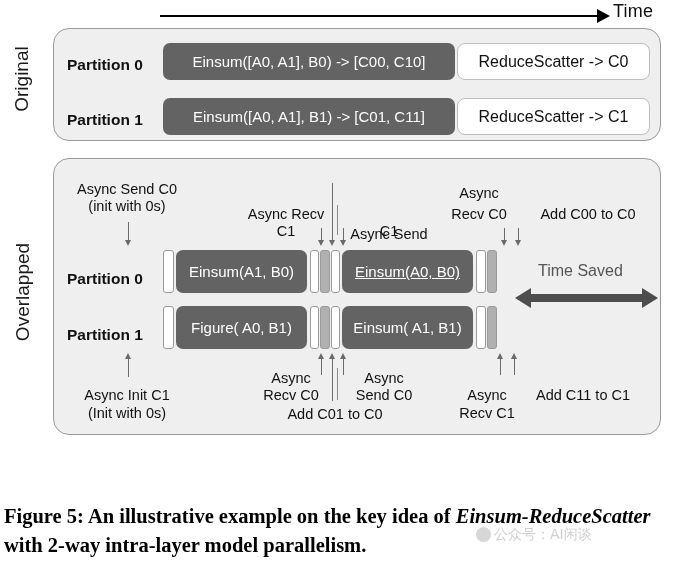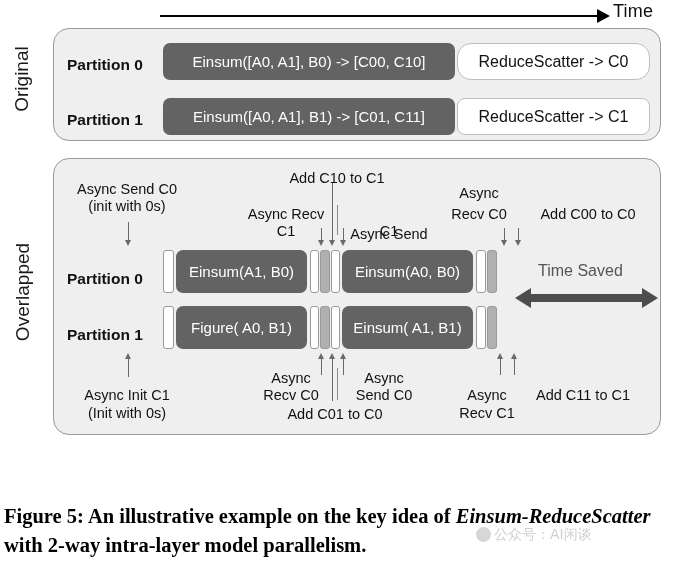--- a/index.html
+++ b/index.html
@@ -188,32 +188,31 @@
   </div>
   <div id="time-label">Time</div>
 
   <div class="side-label" id="side-original">Original</div>
   <div class="side-label" id="side-overlapped">Overlapped</div>
 
   <div class="panel" id="panel-original"></div>
 
   <div class="part-label" style="left:67px; top:56px;">Partition 0</div>
   <div class="bar bar-dark" style="left:163px; top:43px; width:292px; height:37px;">Einsum([A0, A1], B0) -&gt; [C00, C10]</div>
-  <div class="bar bar-light" style="left:457px; top:43px; width:193px; height:37px;border-radius:14px;">ReduceScatter -&gt; C0</div>
+  <div class="bar bar-light" style="left:457px; top:43px; width:193px; height:37px;">ReduceScatter -&gt; C0</div>
 
   <div class="part-label" style="left:67px; top:111px;">Partition 1</div>
   <div class="bar bar-dark" style="left:163px; top:98px; width:292px; height:37px;">Einsum([A0, A1], B1) -&gt; [C01, C11]</div>
   <div class="bar bar-light" style="left:457px; top:98px; width:193px; height:37px;">ReduceScatter -&gt; C1</div>
 
   <div class="panel" id="panel-overlapped"></div>
 
   <div class="anno" style="left:67px; top:181px; width:120px;">Async Send C0</div>
   <div class="anno" style="left:67px; top:198px; width:120px;">(init with 0s)</div>
 
-  <div class="anno" style="left:272px; top:170px; width:130px;">Add C10 to C1</div>
 
   <div class="anno" style="left:238px; top:206px; width:96px;">Async Recv</div>
   <div class="anno" style="left:238px; top:223px; width:96px;">C1</div>
 
   <div class="anno" style="left:341px; top:206px; width:96px;margin-top:20px;">Async Send</div>
   <div class="anno" style="left:341px; top:223px; width:96px;">C1</div>
 
   <div class="anno" style="left:443px; top:185px; width:72px;">Async</div>
   <div class="anno" style="left:443px; top:206px; width:72px;">Recv C0</div>
 
@@ -245,21 +244,21 @@
     <div class="stem" style="height:12px;"></div>
       <div class="tipd" style="top:12px;"></div>
   </div>
 
   <div class="part-label" style="left:67px; top:270px;">Partition 0</div>
   <div class="bar bar-white" style="left:163px; top:250px; width:11px; height:43px;"></div>
   <div class="bar bar-dark" style="left:176px; top:250px; width:131px; height:43px;">Einsum(A1, B0)</div>
   <div class="bar bar-white" style="left:310px; top:250px; width:9px; height:43px;"></div>
   <div class="bar bar-gray" style="left:320px; top:250px; width:10px; height:43px;"></div>
   <div class="bar bar-white" style="left:331px; top:250px; width:9px; height:43px;"></div>
-  <div class="bar bar-dark" style="left:342px; top:250px; width:131px; height:43px;">Einsum(A0, B0)</div>
+  <div class="bar bar-dark" style="left:342px; top:250px; width:131px; height:43px;text-decoration:underline;">Einsum(A0, B0)</div>
   <div class="bar bar-white" style="left:476px; top:250px; width:10px; height:43px;"></div>
   <div class="bar bar-gray" style="left:487px; top:250px; width:10px; height:43px;"></div>
 
   <div id="time-saved-label">Time Saved</div>
   <div id="time-saved-arrow">
     <div class="hl"></div>
     <div class="bar2"></div>
     <div class="hr"></div>
   </div>
 

